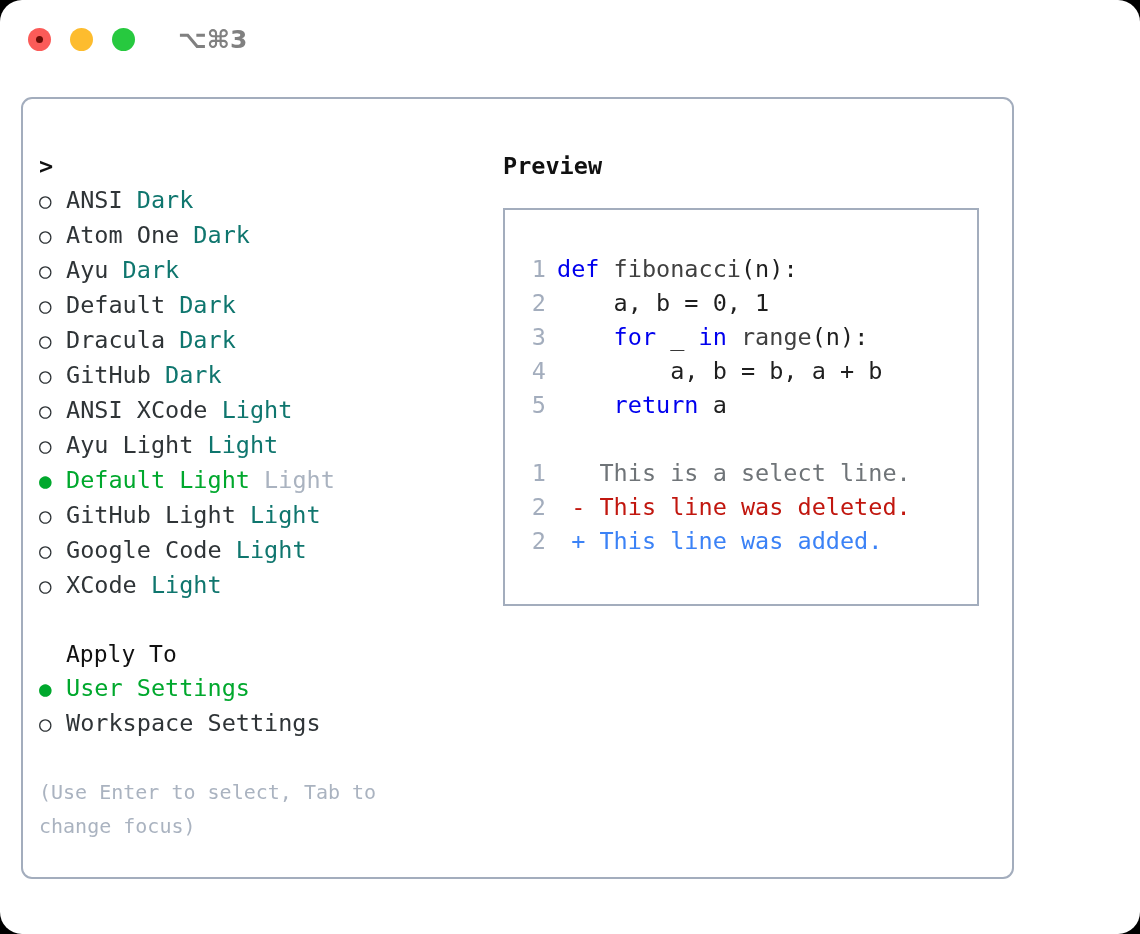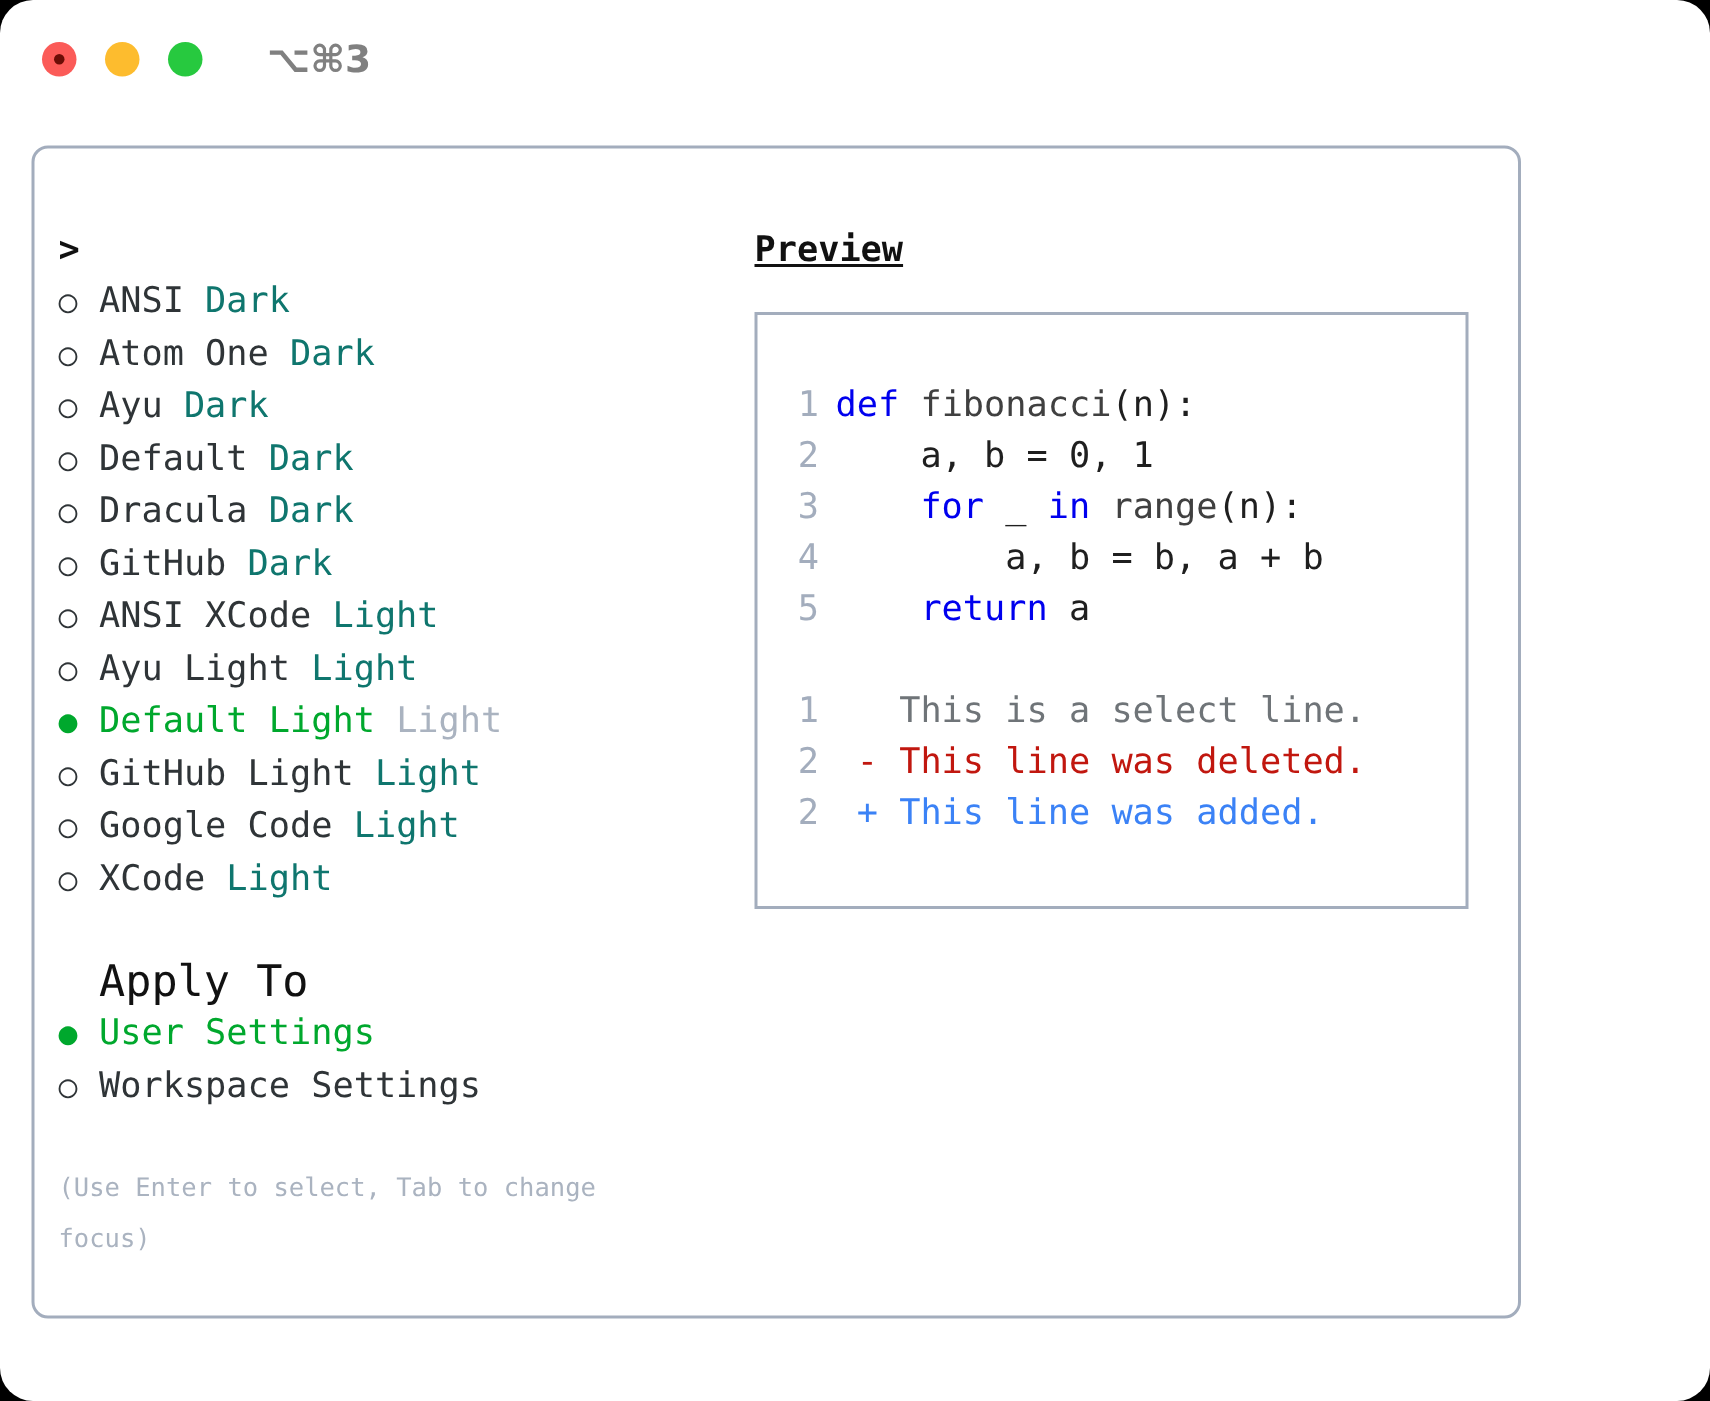--- a/index.html
+++ b/index.html
@@ -138,54 +138,53 @@
   }
   .theme-row.selected .bullet { color: #00a82d; }
   .theme-row.selected .name   { color: #00a82d; }
   .theme-row.selected .variant{ color: #aab3c0; }
 
   .spacer-row { height: 34px; }
 
   .section-header {
     display: flex;
     align-items: center;
-    font-size: 29px;
+    font-size: 23px;
     line-height: 34px;
     white-space: pre;
     color: #111111;
   }
   .section-header .bullet {
     display: inline-block;
     width: 27px;
     flex: 0 0 27px;
   }
 
   .hint {
     margin-top: 34px;
-    font-size: 17px;
+    font-size: 20px;
     line-height: 34px;
     color: #aab3c0;
     width: 420px;
     white-space: pre-wrap;
   }
 
   
   .right-col {
     position: absolute;
     left: 480px;
     top: 50px;
     width: 490px;
   }
   .preview-title {
     font-size: 23.5px;
     line-height: 34px;
     font-weight: 700;
     color: #111111;
     white-space: pre;
-    text-decoration: underline;
   }
   .preview-box {
     margin-top: 25px;
     width: 476px;
     height: 398px;
     border: 2px solid #a3adbd;
     box-sizing: border-box;
     background: #ffffff;
     position: relative;
   }

